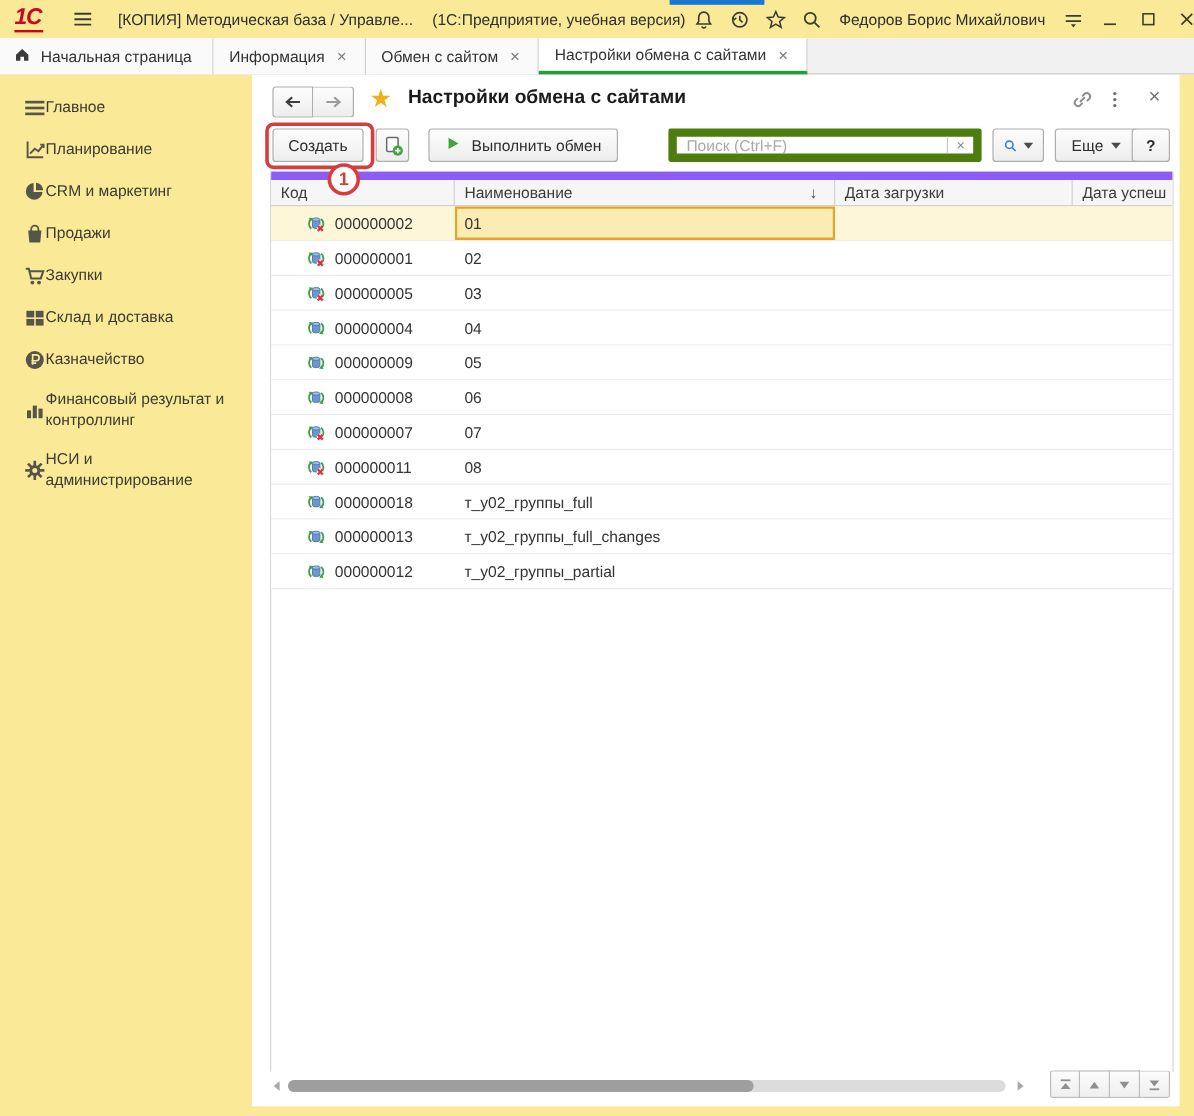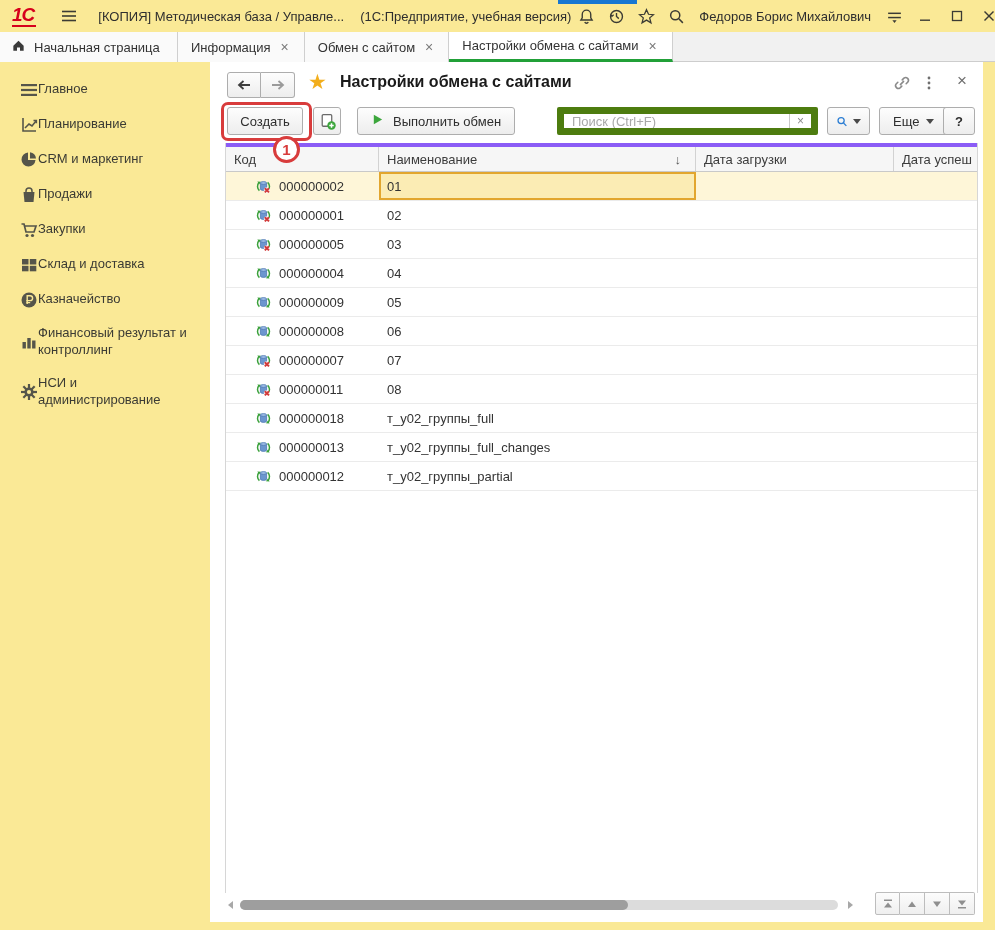--- a/index.html
+++ b/index.html
@@ -58,21 +58,21 @@
   .searchbox input { flex:1; border:none; outline:none; font-size:13px; padding:0 8px; color:#333; background:transparent; font-family:"Liberation Sans",sans-serif; }
   .searchbox input::placeholder { color:#A9A9A9; }
   .search-clear { width:22px; border-left:1px solid #C9C9C9; display:flex; align-items:center; justify-content:center; color:#8A8A8A; font-size:12px; }
   .btn-find { position:absolute; left:617px; top:0; width:43px; gap:5px; padding:0 8px; }
   .btn-more { position:absolute; left:669px; top:0; gap:7px; }
   .btn-help { position:absolute; left:733px; top:0; width:32px; font-weight:bold; }
   .caret { width:0; height:0; border-left:4px solid transparent; border-right:4px solid transparent; border-top:5px solid #4A4A4A; display:inline-block; }
 
   
   .tablewrap { position:absolute; left:15px; top:81px; width:753px; height:750px; border-left:1px solid #D6D6D6; border-right:1px solid #D6D6D6; }
-  .thead { display:grid; grid-template-columns:153px 317px 198px 85px; height:29px; background:#F6F6F6; border-top:4px solid #8b5cf6; border-bottom:1px solid #C9C9C9; }
+  .thead { display:grid; grid-template-columns:153px 317px 198px 85px; height:29px; background:#F6F6F6; border-top:7px solid #8b5cf6; border-bottom:1px solid #C9C9C9; }
   .thcell { display:flex; align-items:center; font-size:13px; color:#3C3C3C; padding:0 8px; border-right:1px solid #D2D2D2; overflow:hidden; white-space:nowrap; }
   .thcell.last { border-right:none; }
   .sort-arrow { margin-left:auto; color:#555; font-size:13px; padding-right:6px; }
   .trow { display:grid; grid-template-columns:153px 317px 198px 85px; height:29px; border-bottom:1px solid #EBEBEB; background:#FFF; }
   .trow.selected { background:#FEF6D8; }
   .tcell { display:flex; align-items:center; font-size:13px; color:#333; padding:0 8px; overflow:hidden; white-space:nowrap; }
   .cell-code { gap:7px;margin-left:21px; }
   .row-icon { width:17px; height:17px; flex:0 0 auto; }
   .cell-name.active-cell { background:#FBECB4; box-shadow:inset 0 0 0 2px #E2A62E; }
 

